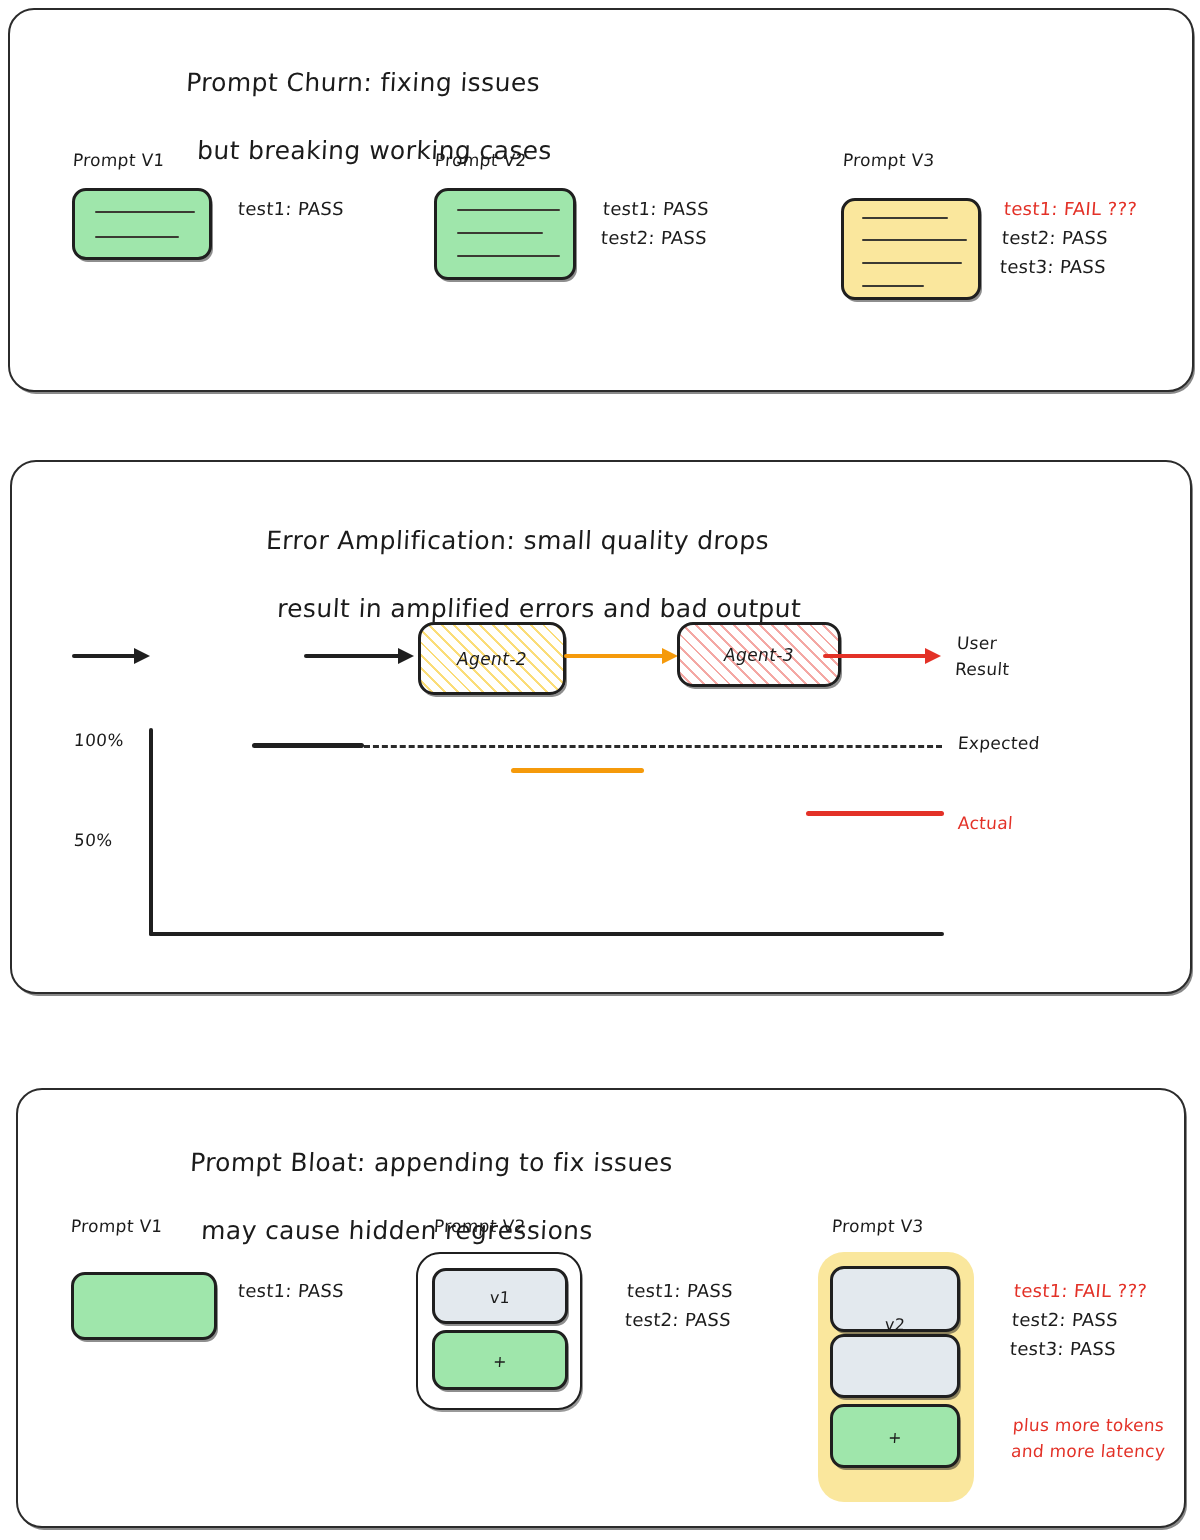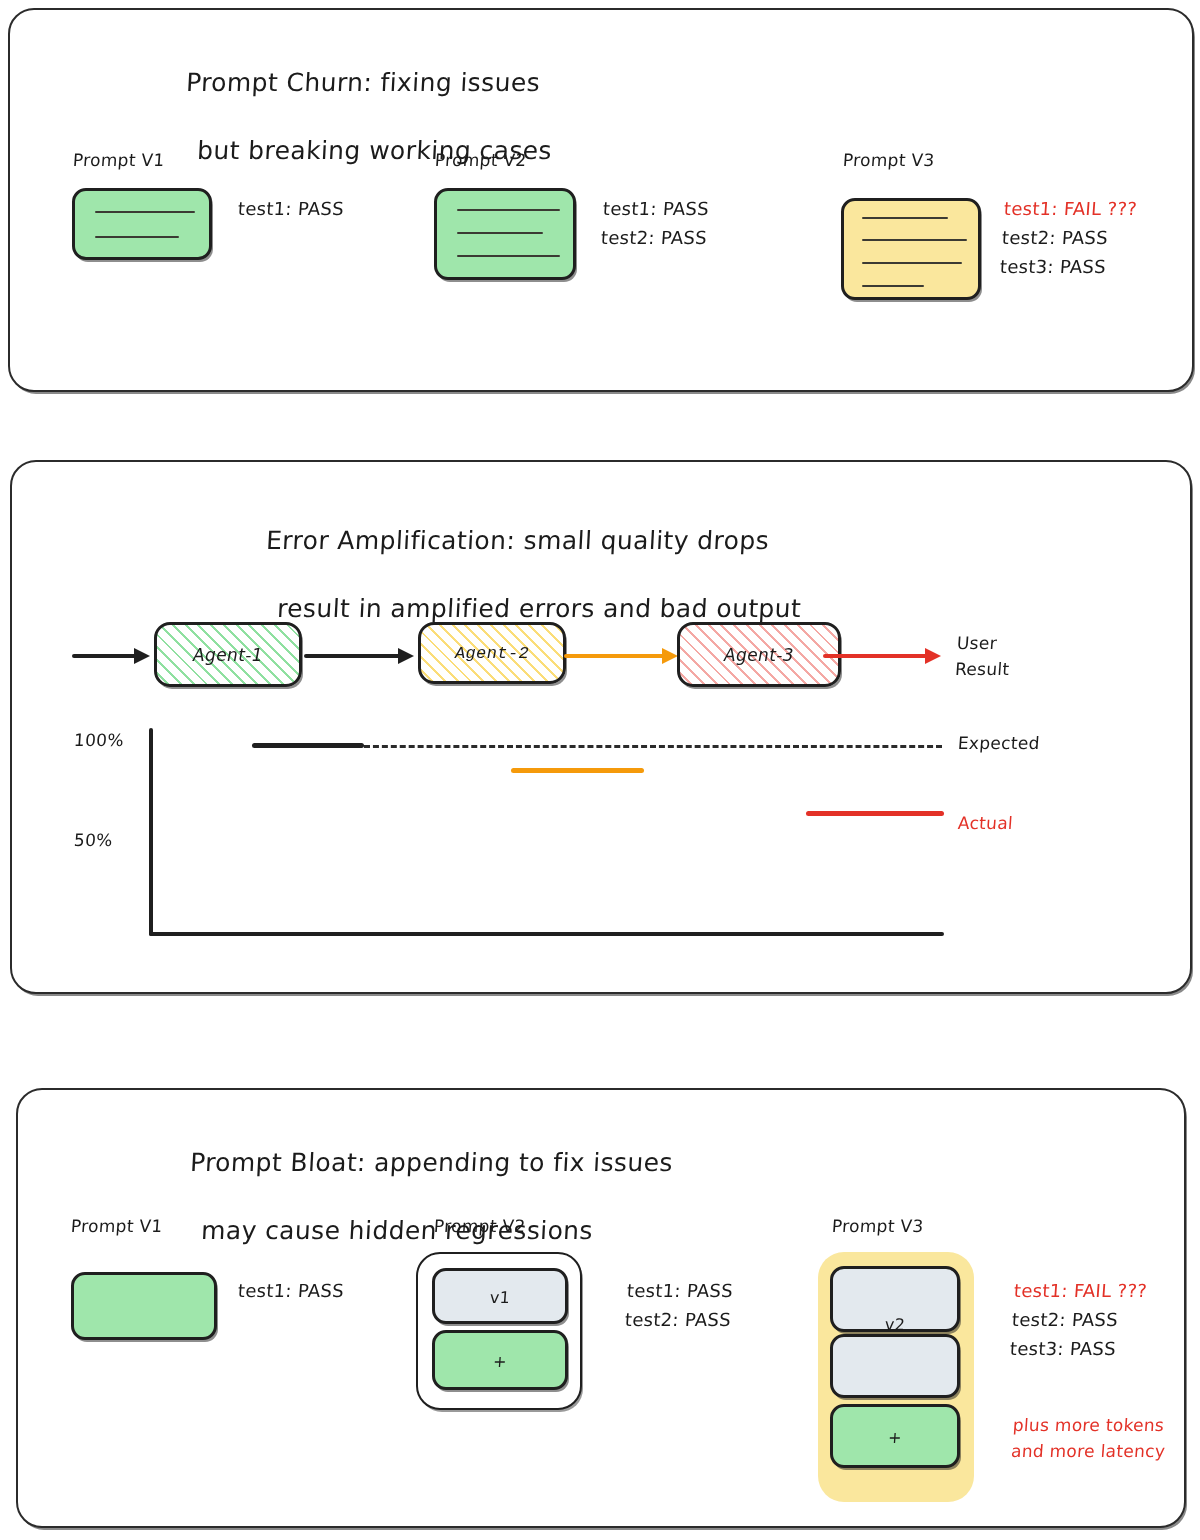--- a/index.html
+++ b/index.html
@@ -155,30 +155,27 @@
   <div class="title" style="left:218px;top:28px;">
     <span>Error Amplification: small quality drops</span>
     <span class="l2">result in amplified errors and bad output</span>
   </div>
 
   <div class="arrow" style="left:60px;top:192px;width:82px;">
     <div class="shaft" style="width:66px;background:#1f1f1f;"></div>
     <div class="head" style="left:62px;border-left:16px solid #1f1f1f;"></div>
   </div>
 
-  <div class="agent hatch-g" style="left:142px;top:160px;width:148px;height:65px;">
-    <span>Agent-1</span>
-  </div>
 
   <div class="arrow" style="left:292px;top:192px;width:114px;">
     <div class="shaft" style="width:98px;background:#1f1f1f;"></div>
     <div class="head" style="left:94px;border-left:16px solid #1f1f1f;"></div>
   </div>
 
-  <div class="agent hatch-y" style="left:406px;top:160px;width:148px;height:62px;font-family:Liberation Mono, monospace;">
+  <div class="agent hatch-y" style="left:406px;top:160px;width:148px;height:73px;">
     <span>Agent-2</span>
   </div>
 
   <div class="arrow" style="left:552px;top:192px;width:118px;">
     <div class="shaft" style="width:102px;background:#f59a0b;"></div>
     <div class="head" style="left:98px;border-left:16px solid #f59a0b;"></div>
   </div>
 
   <div class="agent hatch-r" style="left:665px;top:160px;width:164px;height:65px;">
     <span>Agent-3</span>

